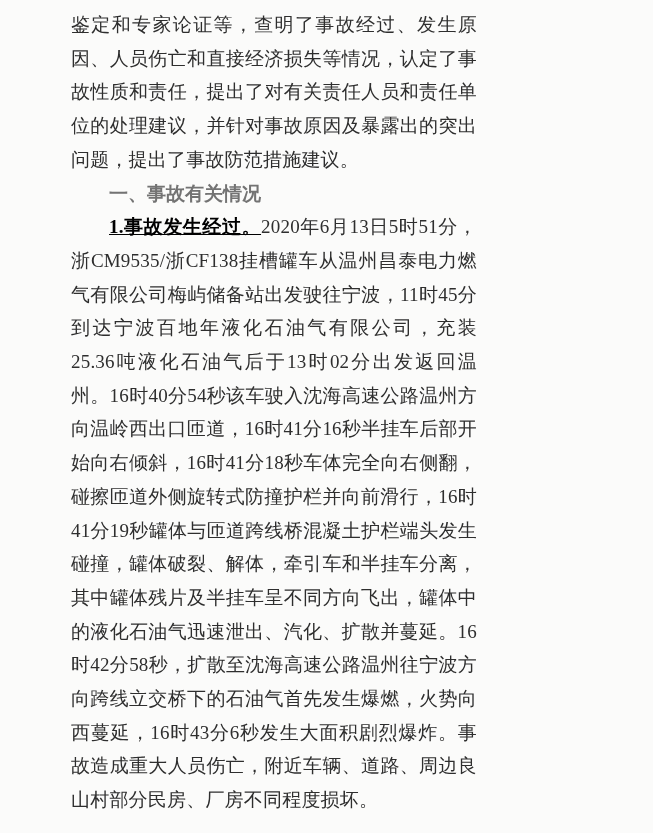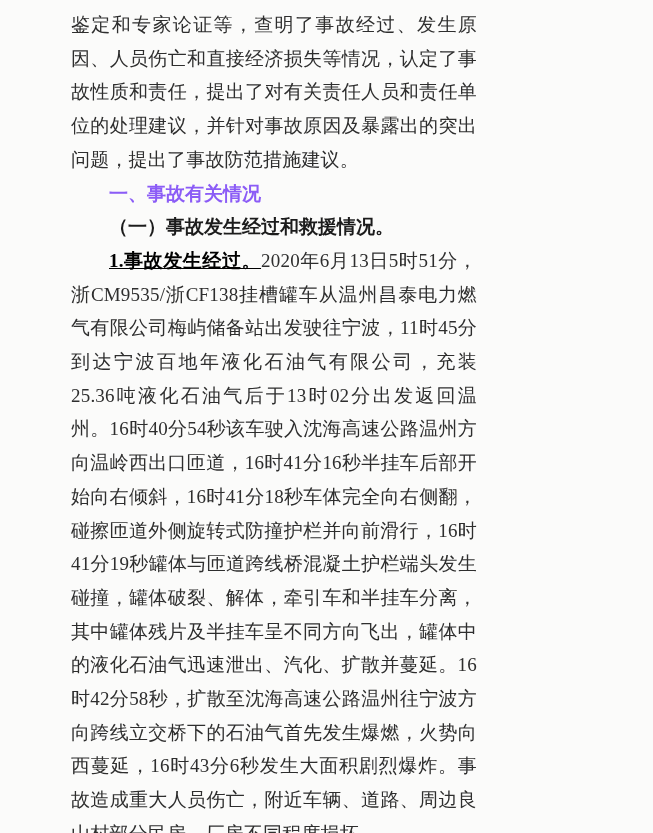--- a/index.html
+++ b/index.html
@@ -31,21 +31,21 @@
     letter-spacing: 0.2px;
   }
   .indent {
     text-indent: 2em;
   }
   .heading-1 {
     margin: 0;
     font-size: 19px;
     line-height: 33.7px;
     font-weight: 700;
-    color: #8b5cf6;
+    color: #737373;
     font-family: "Liberation Sans", "DejaVu Sans", sans-serif;
   }
   .heading-2 {
     margin: 0;
     font-size: 19px;
     line-height: 33.7px;
     font-weight: 700;
     color: #1c1c1c;
     font-family: "Liberation Serif", "DejaVu Serif", serif;
   }
@@ -58,17 +58,16 @@
 </head>
 <body>
 
 <div class="page">
 
   <p class="para">鉴定和专家论证等，查明了事故经过、发生原因、人员伤亡和直接经济损失等情况，认定了事故性质和责任，提出了对有关责任人员和责任单位的处理建议，并针对事故原因及暴露出的突出问题，提出了事故防范措施建议。</p>
 
 
   <h2 class="heading-1 indent">一、事故有关情况</h2>
 
-  <h3 class="heading-2 indent">（一）事故发生经过和救援情况。</h3>
 
   <p class="para indent"><span class="run-in-lead">1.事故发生经过。</span><span>2020年6月13日5时51分，浙CM9535/浙CF138挂槽罐车从温州昌泰电力燃气有限公司梅屿储备站出发驶往宁波，11时45分到达宁波百地年液化石油气有限公司，充装25.36吨液化石油气后于13时02分出发返回温州。16时40分54秒该车驶入沈海高速公路温州方向温岭西出口匝道，16时41分16秒半挂车后部开始向右倾斜，16时41分18秒车体完全向右侧翻，碰擦匝道外侧旋转式防撞护栏并向前滑行，16时41分19秒罐体与匝道跨线桥混凝土护栏端头发生碰撞，罐体破裂、解体，牵引车和半挂车分离，其中罐体残片及半挂车呈不同方向飞出，罐体中的液化石油气迅速泄出、汽化、扩散并蔓延。16时42分58秒，扩散至沈海高速公路温州往宁波方向跨线立交桥下的石油气首先发生爆燃，火势向西蔓延，16时43分6秒发生大面积剧烈爆炸。事故造成重大人员伤亡，附近车辆、道路、周边良山村部分民房、厂房不同程度损坏。</span></p>
 
 </div>
 
 </body></html>

